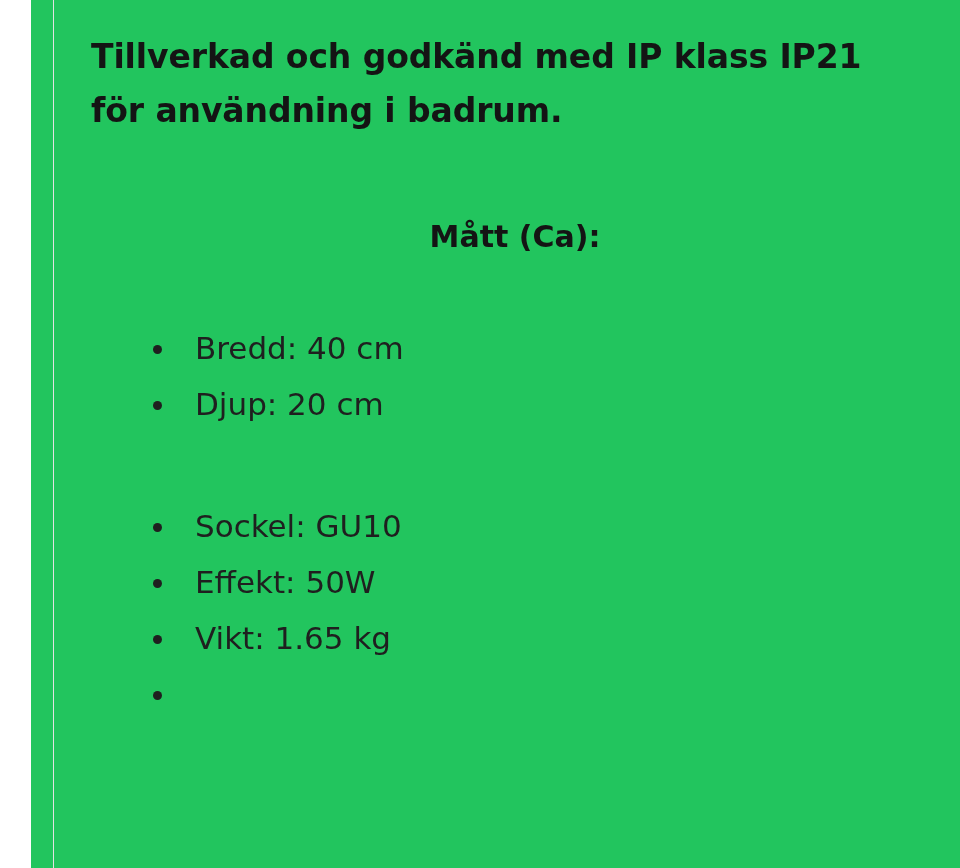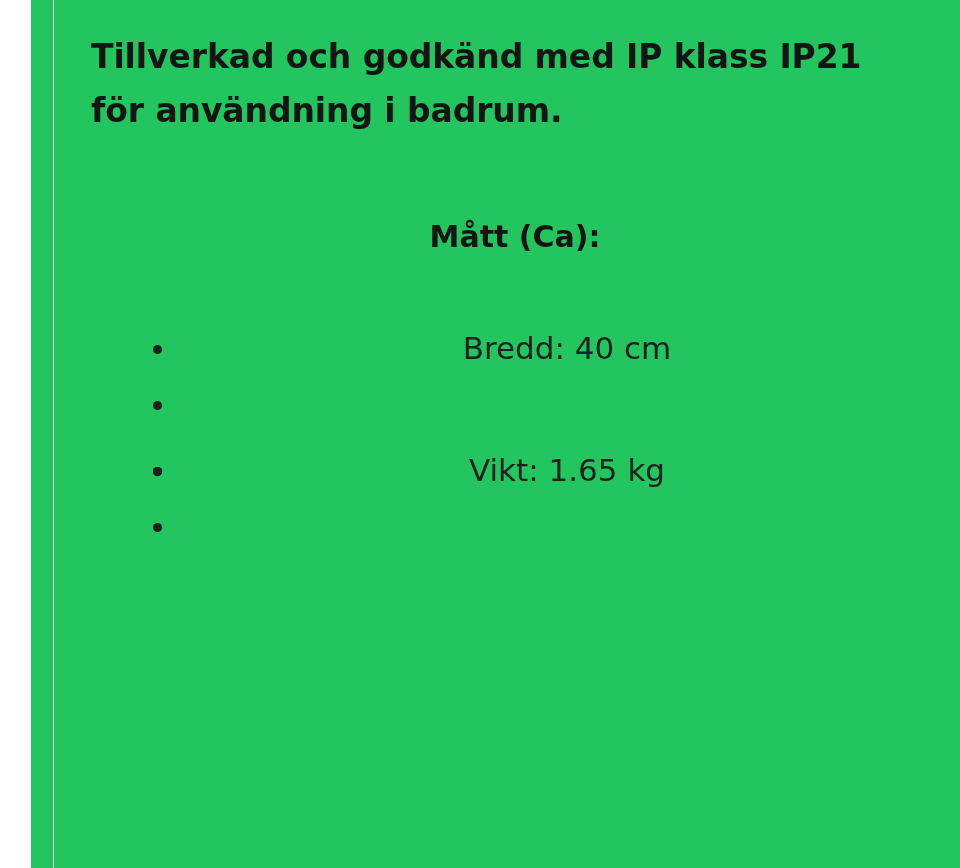--- a/index.html
+++ b/index.html
@@ -73,21 +73,20 @@
   }
   ul.bullets.first { padding-top: 64px; }
   ul.bullets.second { padding-top: 66px; }
   ul.bullets li {
     position: relative;
     font-size: 31px;
     line-height: 56px;
     padding-left: 104px;
     color: #1f1f1f;
     font-weight: normal;
-    text-align: center;
   }
   ul.bullets li .dot {
     position: absolute;
     left: 62px;
     top: 25px;
     width: 9px;
     height: 9px;
     border-radius: 50%;
     background: #1f1f1f;
   }
@@ -106,30 +105,33 @@
 
     <h2 class="heading h-matt">Mått (Ca):</h2>
 
     <ul class="bullets first">
       <li>
         <span class="dot"></span>
         <span>Bredd: 40 cm</span>
       </li>
       <li>
         <span class="dot"></span>
+        <span>Djup: 20 cm</span>
       </li>
     </ul>
 
 
     <ul class="bullets second">
       <li>
         <span class="dot"></span>
+        <span>Sockel: GU10</span>
       </li>
       <li>
         <span class="dot"></span>
+        <span>Effekt: 50W</span>
       </li>
       <li>
         <span class="dot"></span>
         <span>Vikt: 1.65 kg</span>
       </li>
       <li>
         <span class="dot"></span>
       </li>
     </ul>
 

